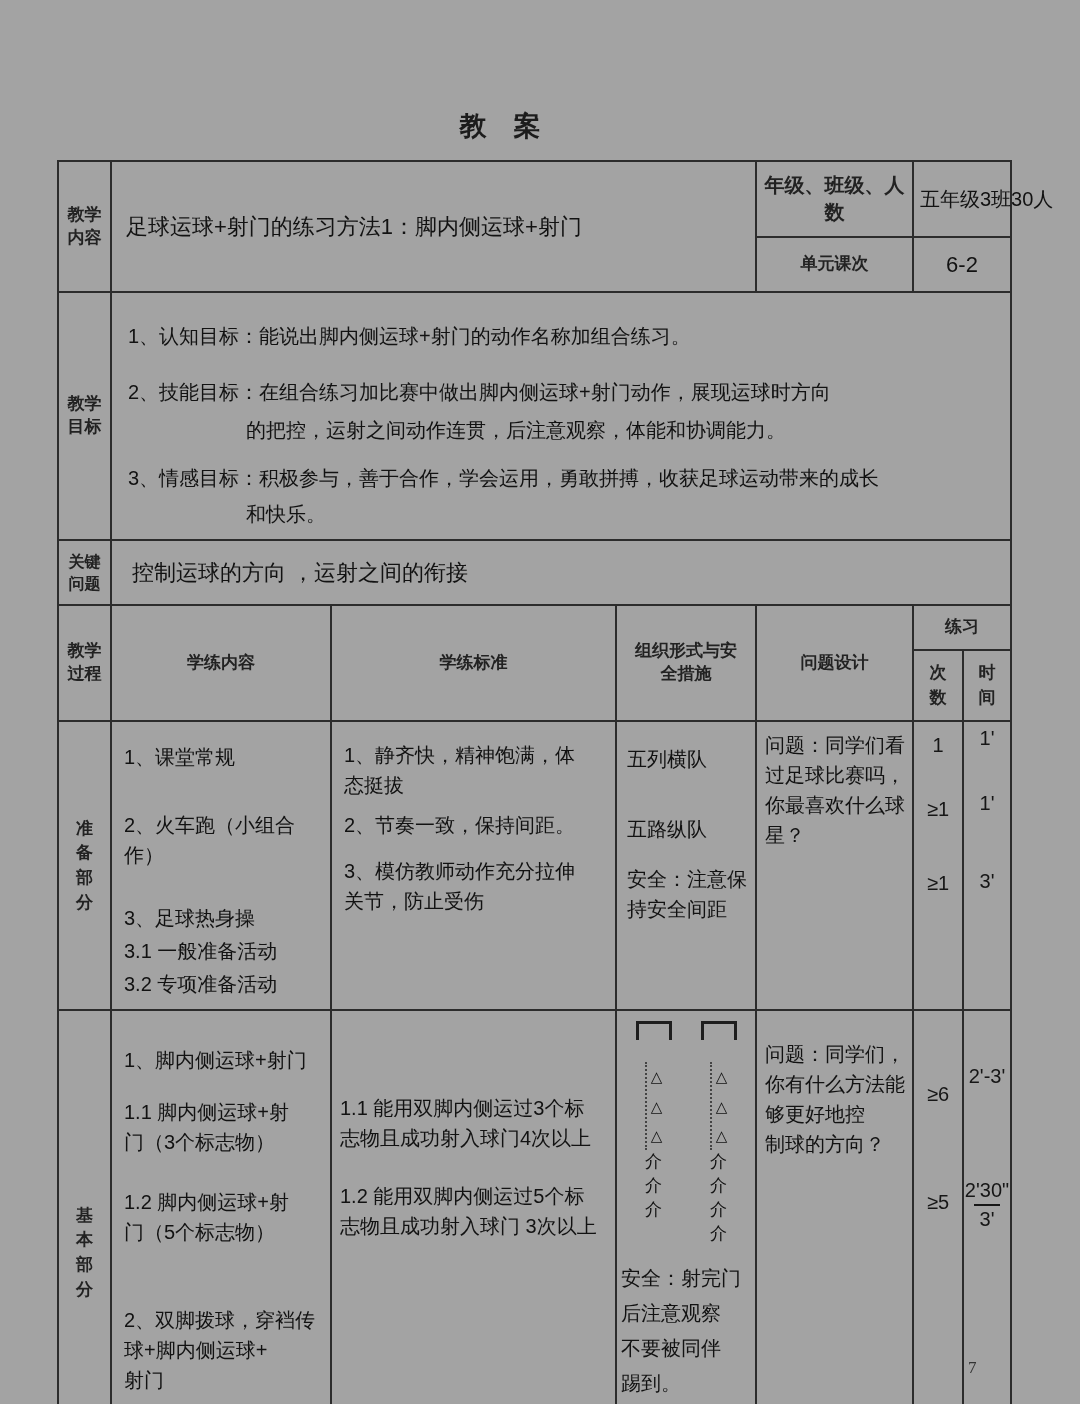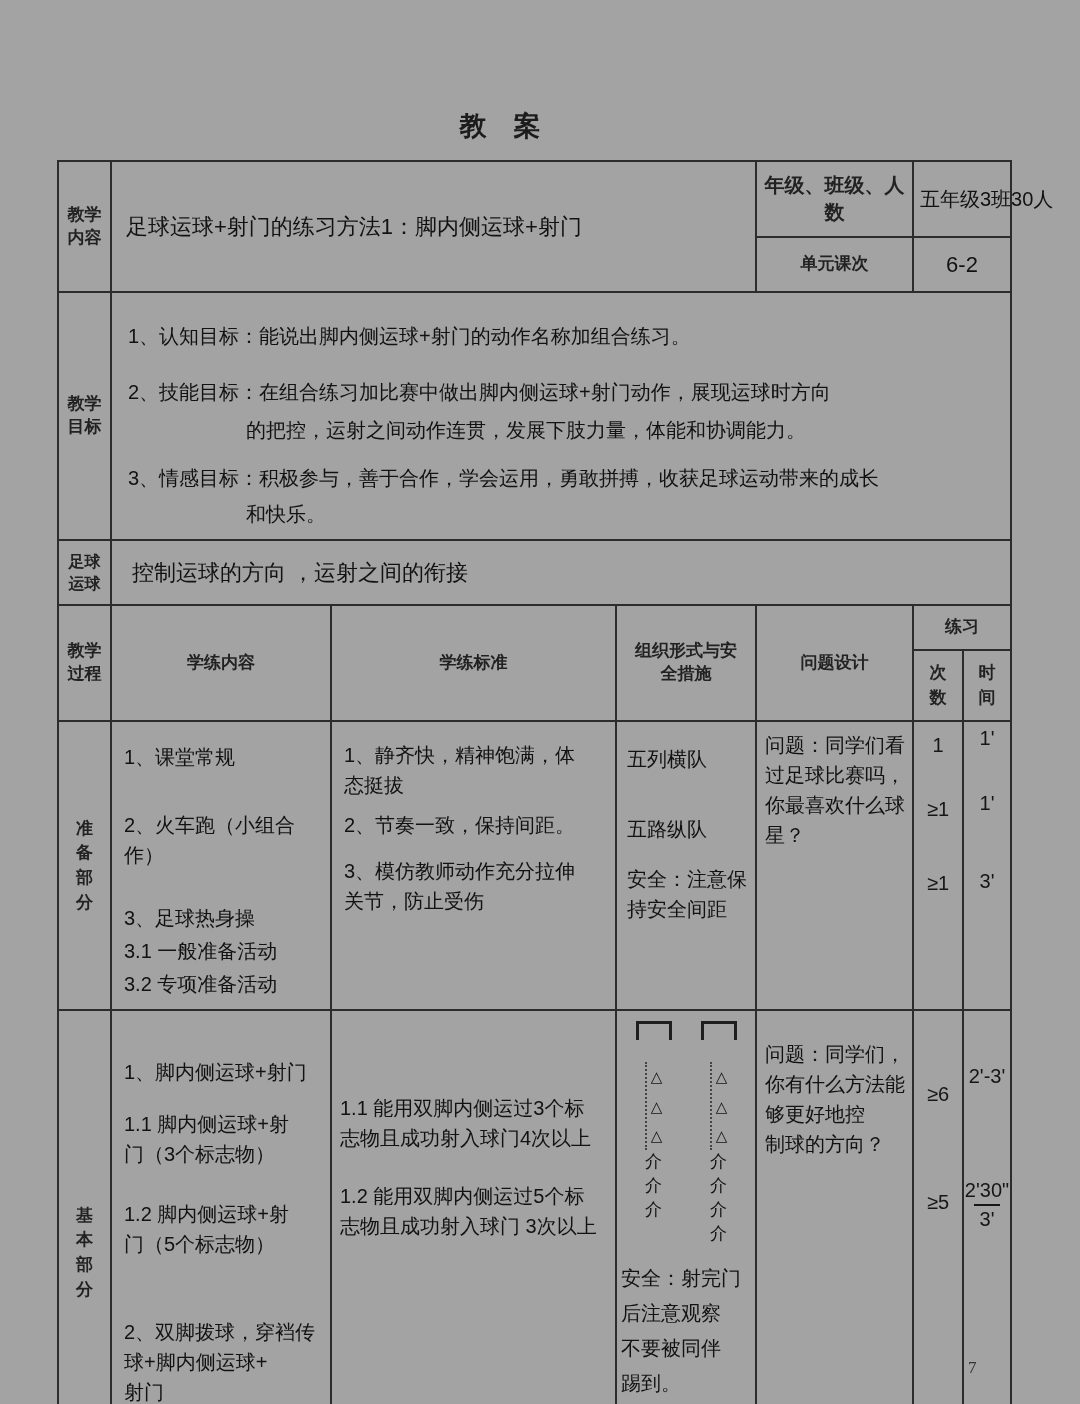--- a/index.html
+++ b/index.html
@@ -77,29 +77,29 @@
       <td class="hand big-hand" colspan="2" style="vertical-align:middle;text-align:center">6-2</td>
     </tr>
 
     <tr style="height:245px">
       <td class="label">
         <div class="wrap2">教学目标</div>
       </td>
       <td class="hand" colspan="6" style="padding-left:16px">
         <div style="margin-top:18px">1、认知目标：能说出脚内侧运球+射门的动作名称加组合练习。</div>
         <div style="margin-top:26px">2、技能目标：在组合练习加比赛中做出脚内侧运球+射门动作，展现运球时方向</div>
-        <div class="indent" style="margin-top:8px">的把控，运射之间动作连贯，发展下肢力量，体能和协调能力。</div>
+        <div class="indent" style="margin-top:8px">的把控，运射之间动作连贯，后注意观察，体能和协调能力。</div>
         <div style="margin-top:18px">3、情感目标：积极参与，善于合作，学会运用，勇敢拼搏，收获足球运动带来的成长</div>
         <div class="indent" style="margin-top:6px">和快乐。</div>
       </td>
     </tr>
 
     <tr style="height:55px">
       <td class="label" style="font-size:16px">
-        <div class="wrap2">足球运球</div>
+        <div class="wrap2">关键问题</div>
       </td>
       <td class="hand big-hand" colspan="6" style="vertical-align:middle;padding-left:20px">控制运球的方向 ，运射之间的衔接</td>
     </tr>
 
     <tr style="height:42px">
       <td class="label" rowspan="2">
         <div class="wrap2">教学过程</div>
       </td>
       <td class="label" rowspan="2">学练内容</td>
       <td class="label" rowspan="2">学练标准</td>
@@ -156,21 +156,21 @@
         <div style="top:70px">1'</div>
         <div style="top:148px">3'</div>
       </td>
     </tr>
 
     <tr style="height:485px">
       <td class="label">
         <div class="vstack">基本部分</div>
       </td>
       <td class="hand" style="padding-left:12px">
-        <div style="margin-top:36px">1、脚内侧运球+射门</div>
+        <div style="margin-top:24px">1、脚内侧运球+射门</div>
         <div class="pre" style="margin-top:22px">1.1 脚内侧运球+射
 门（3个标志物）</div>
         <div class="pre" style="margin-top:30px">1.2 脚内侧运球+射
 门（5个标志物）</div>
         <div class="pre" style="margin-top:58px">2、双脚拨球，穿裆传
 球+脚内侧运球+
 射门</div>
       </td>
       <td class="hand" style="padding-left:8px">
         <div class="pre" style="margin-top:72px">1.1 能用双脚内侧运过3个标

